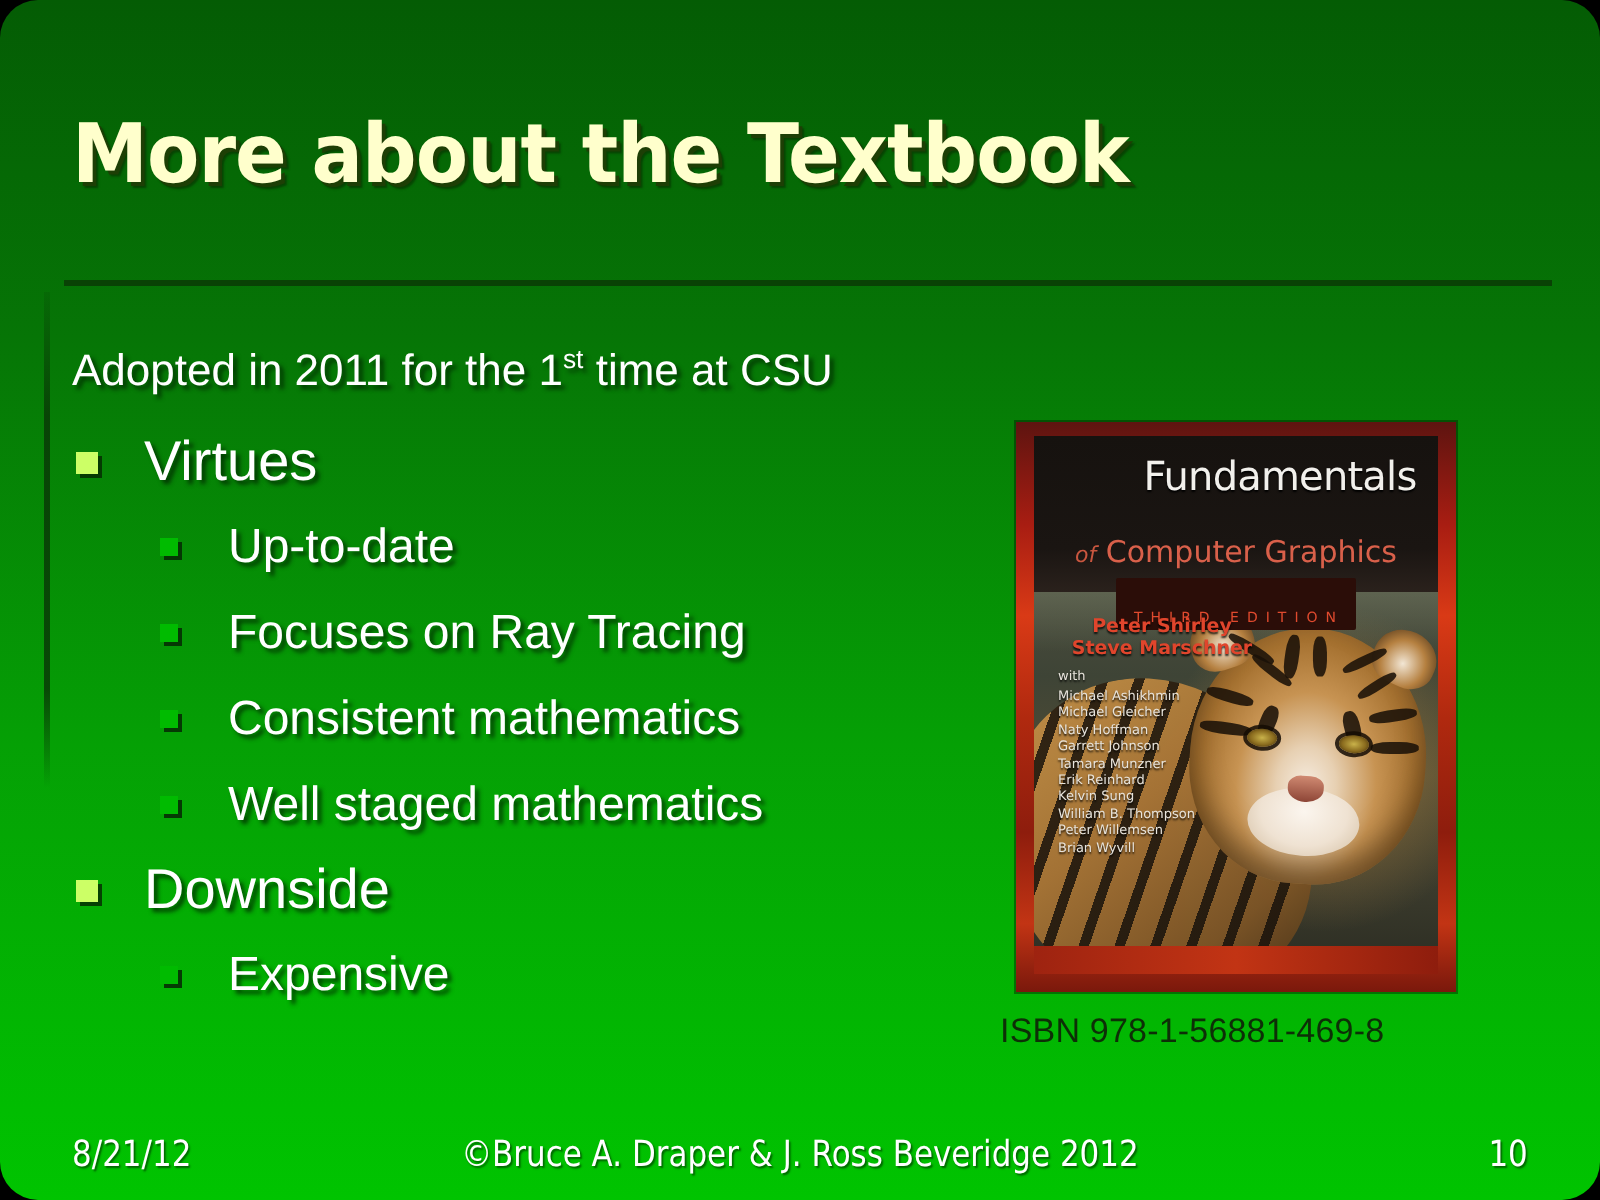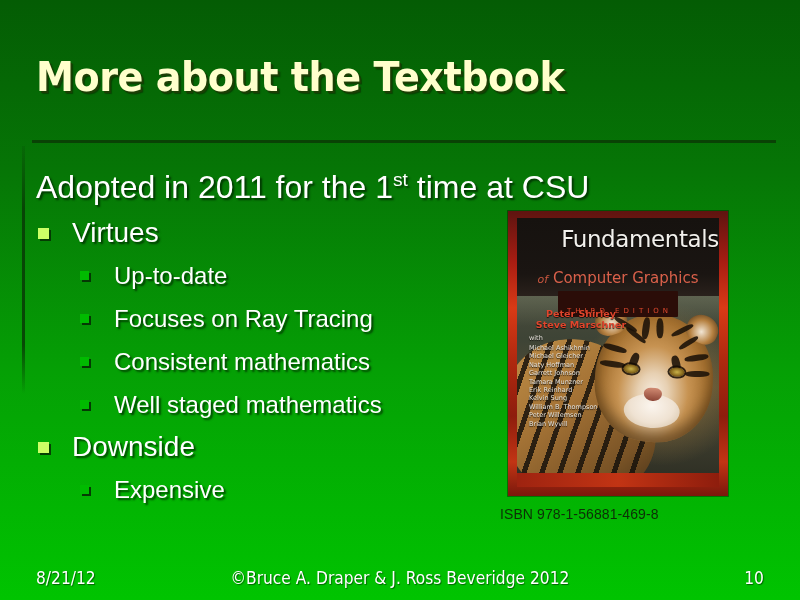--- a/index.html
+++ b/index.html
@@ -7,20 +7,21 @@
     padding: 0;
     background: #000;
   }
   #slide {
     position: relative;
     width: 800px;
     height: 600px;
     overflow: hidden;
     background: linear-gradient(to bottom, #045c04 0%, #067506 28%, #05a005 62%, #00c400 100%);
     font-family: "Liberation Sans", sans-serif;
+    border-radius: 19px;
     -webkit-font-smoothing: antialiased;
   }
 
   
   #title {
     position: absolute;
     left: 36px;
     top: 52px;
     width: 730px;
     font-family: "DejaVu Sans", sans-serif;
@@ -63,21 +64,21 @@
     top: 160px;
     width: 470px;
   }
   .line {
     position: relative;
     color: #ffffff;
     text-shadow: 2px 2px 2px rgba(0,32,0,0.75);
     white-space: nowrap;
   }
   .lvl0 {
-    font-size: 32px;
+    font-size: 22px;
     line-height: 40px;
     padding-left: 6px;
     margin-bottom: 5px;
   }
   .lvl1 {
     font-size: 28px;
     line-height: 42px;
     padding-left: 42px;
   }
   .lvl2 {
@@ -148,21 +149,21 @@
   #cover-head {
     position: absolute;
     left: 0; right: 0; top: 0;
     height: 78px;
     background: linear-gradient(to bottom, #16120f 0%, #1a1512 72%, #2a211c 100%);
     text-align: center;
   }
   #cover-title {
     margin-top: 8px;
     font-family: "DejaVu Sans", sans-serif;
-    font-size: 23px;
+    font-size: 20px;
     font-weight: 400;
     letter-spacing: -0.4px;
     color: #f2f0ec;
     text-shadow: 0 1px 1px #000;
     padding-left: 44px;
   }
   #cover-subtitle {
     margin-top: 17px;
     font-family: "DejaVu Sans", sans-serif;
     font-size: 15px;
@@ -304,21 +305,21 @@
     left: 0; right: 0; bottom: 0;
     height: 14px;
     background: linear-gradient(to right, #9e2310 0%, #c23414 50%, #8e1d0d 100%);
   }
 
   
   #isbn {
     position: absolute;
     left: 500px;
     top: 506px;
-    font-size: 14px;
+    font-size: 17px;
     color: #0d2f07;
     letter-spacing: 0.1px;
     white-space: nowrap;
   }
 
   
   #footer {
     position: absolute;
     left: 0;
     right: 0;

